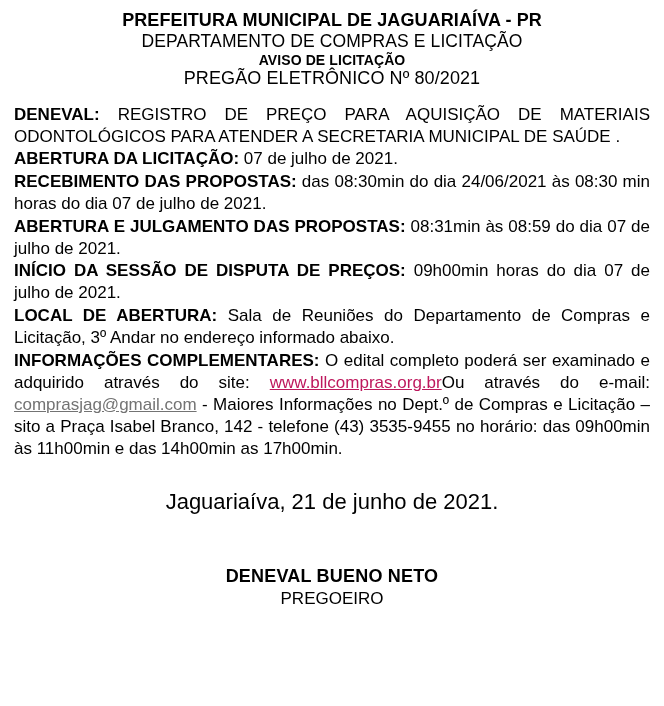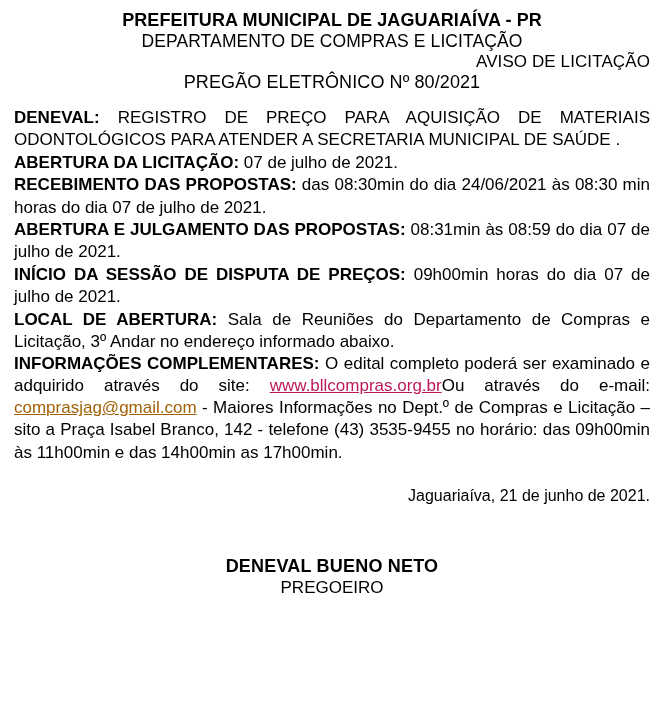--- a/index.html
+++ b/index.html
@@ -24,47 +24,47 @@
   .header {
     text-align: center;
     line-height: 1.18;
   }
   .header .line {
     font-size: 17.5px;
     letter-spacing: 0.1px;
   }
   .header .l1 { font-weight: bold; font-size: 18px; }
   .header .l2 { font-weight: normal; font-size: 17.5px; }
-  .header .l3 { font-weight: normal; font-size: 17px; text-align: right; }
+  .header .l3 { font-weight: bold; font-size: 14px; }
   .header .l4 { font-weight: normal; font-size: 18px; }
 
   .body-block {
     margin-top: 14px;
     font-size: 17px;
     line-height: 1.30;
     text-align: justify;
     text-justify: inter-word;
   }
   .para {
     margin: 0 0 0.5px 0;
     text-align: justify;
   }
   b, .b { font-weight: bold; }
 
   a.link {
     color: #be185d;
     text-decoration: underline;
   }
   a.link.blue2 {
-    color: #a16207;
+    color: #737373;
   }
   .sig-date {
-    margin-top: 23px;
-    text-align: right;
-    font-size: 16px;
+    margin-top: 29px;
+    text-align: center;
+    font-size: 22px;
   }
   .sig-block {
     margin-top: 50px;
     text-align: center;
     line-height: 1.25;
   }
   .sig-name {
     font-weight: bold;
     font-size: 18px;
     letter-spacing: 0.2px;

